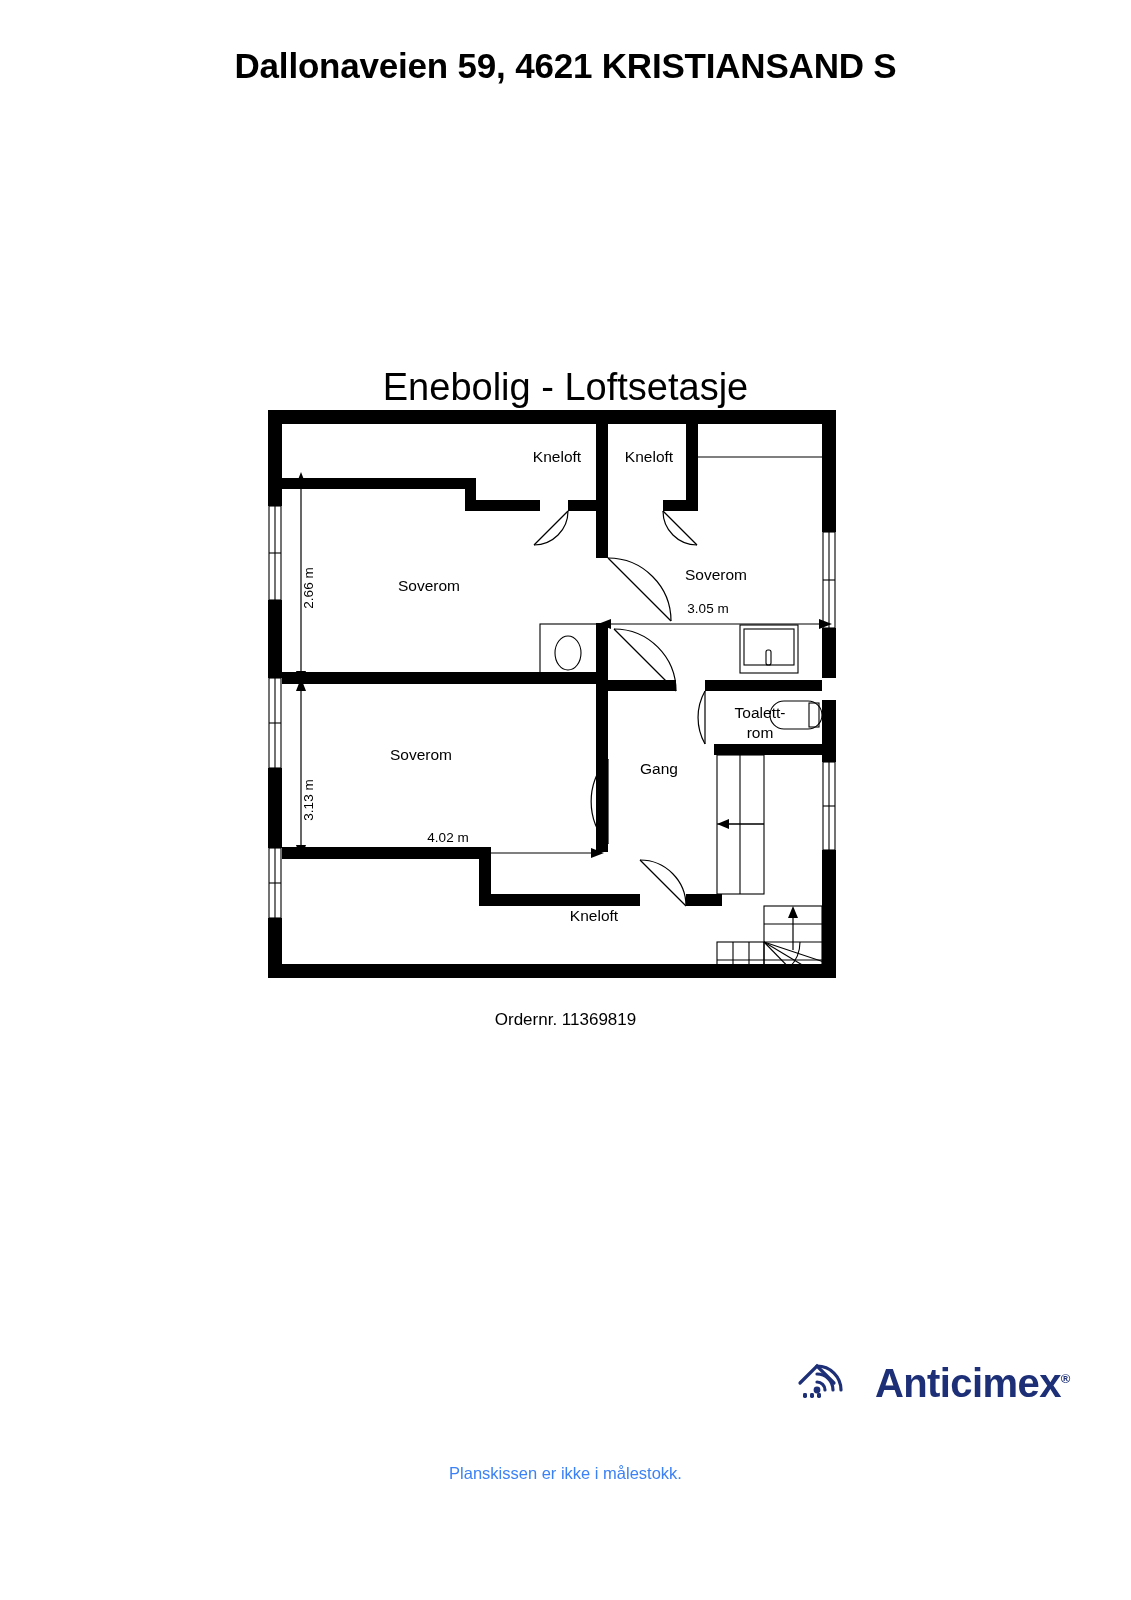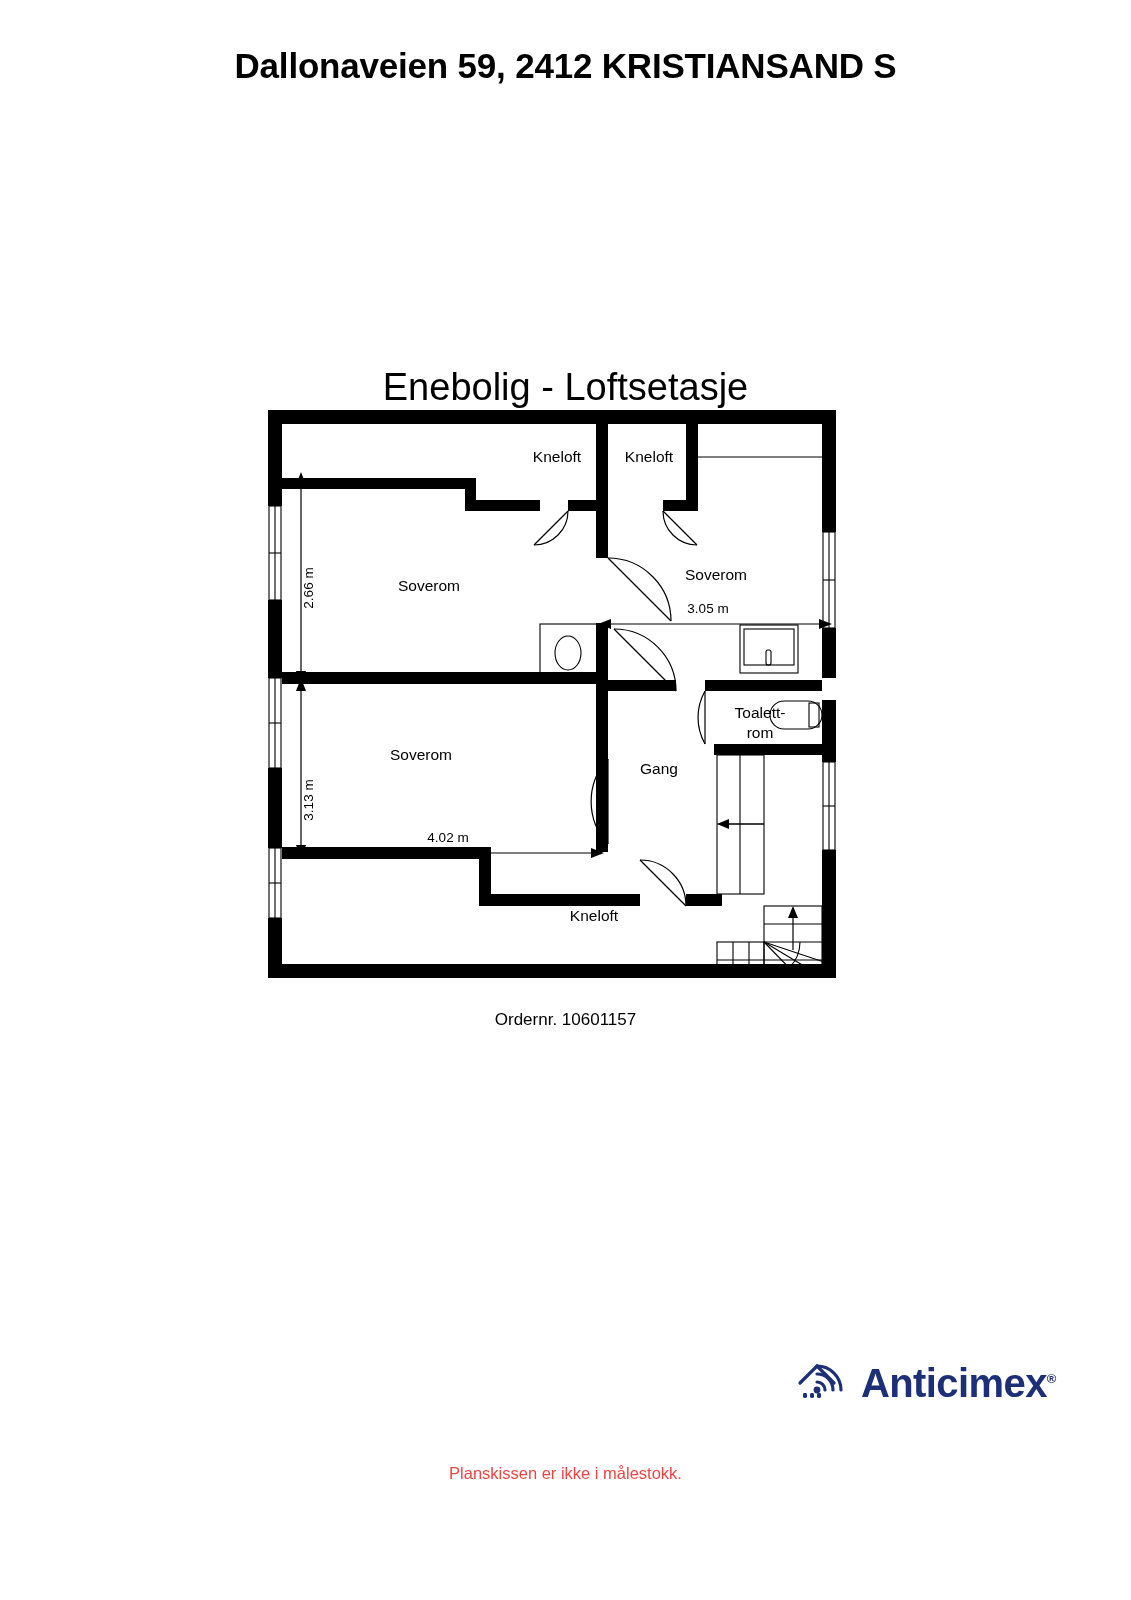--- a/index.html
+++ b/index.html
@@ -54,21 +54,21 @@
     color: #000;
   }
   .brand {
     position: absolute;
     left: 797px;
     top: 1352px;
     width: 260px;
     height: 62px;
     display: flex;
     align-items: center;
-    gap: 12px;
+    gap: 26px;
   }
   .brand-mark { flex: 0 0 auto; }
   .brand-name {
     font-size: 40px;
     font-weight: 700;
     color: #1d2f77;
     letter-spacing: -0.6px;
     line-height: 1;
     position: relative;
   }
@@ -80,21 +80,21 @@
     line-height: 1;
   }
   .footer {
     position: absolute;
     top: 1462px;
     left: 0;
     width: 1131px;
     text-align: center;
     font-size: 16.5px;
     line-height: 22px;
-    color: #ef4444;
+    color: #3b82f6;
   }
   .footer div { white-space: nowrap; }
   .room-label {
     font-family: "Liberation Sans", sans-serif;
     font-size: 15.5px;
     fill: #000;
     text-anchor: middle;
   }
   .dim-label {
     font-family: "Liberation Sans", sans-serif;
@@ -103,21 +103,21 @@
     text-anchor: middle;
   }
   .wall { fill: #000; }
   .thinline { stroke: #000; stroke-width: 1.1; fill: none; }
   .dimline { stroke: #000; stroke-width: 1.2; fill: none; }
   .doorarc { stroke: #000; stroke-width: 1.2; fill: none; }
 </style>
 </head>
 <body>
 
-<div class="page-title">Dallonaveien 59, 2412 KRISTIANSAND S</div>
+<div class="page-title">Dallonaveien 59, 4621 KRISTIANSAND S</div>
 
 <div class="plan-title">Enebolig  - Loftsetasje</div>
 
 <div class="plan-wrap">
 <svg class="plan-svg" width="568" height="568" viewBox="0 0 568 568" xmlns="http://www.w3.org/2000/svg">
 
   <g>
 
     <rect class="wall" x="0" y="0" width="568" height="14"></rect>
 
@@ -312,21 +312,21 @@
   <text class="room-label" x="326" y="511">Kneloft</text>
 
   <text class="dim-label" x="45" y="178" transform="rotate(-90 45 178)">2.66 m</text>
   <text class="dim-label" x="45" y="390" transform="rotate(-90 45 390)">3.13 m</text>
   <text class="dim-label" x="440" y="203">3.05 m</text>
   <text class="dim-label" x="180" y="432">4.02 m</text>
 
 </svg>
 </div>
 
-<div class="order-no">Ordernr. 10601157</div>
+<div class="order-no">Ordernr. 11369819</div>
 
 <div class="brand">
   <span class="brand-mark">
     <svg width="52" height="46" viewBox="0 0 52 46" xmlns="http://www.w3.org/2000/svg">
       <g fill="none" stroke="#1d2f77" stroke-width="3.2" stroke-linecap="round">
         <path d="M 3 25 L 20 8 L 37 25"></path>
         <path d="M 20 8 A 24 24 0 0 1 44 32"></path>
         <path d="M 20 16 A 16 16 0 0 1 36 32"></path>
         <path d="M 20 24 A 8 8 0 0 1 28 32"></path>
       </g>

